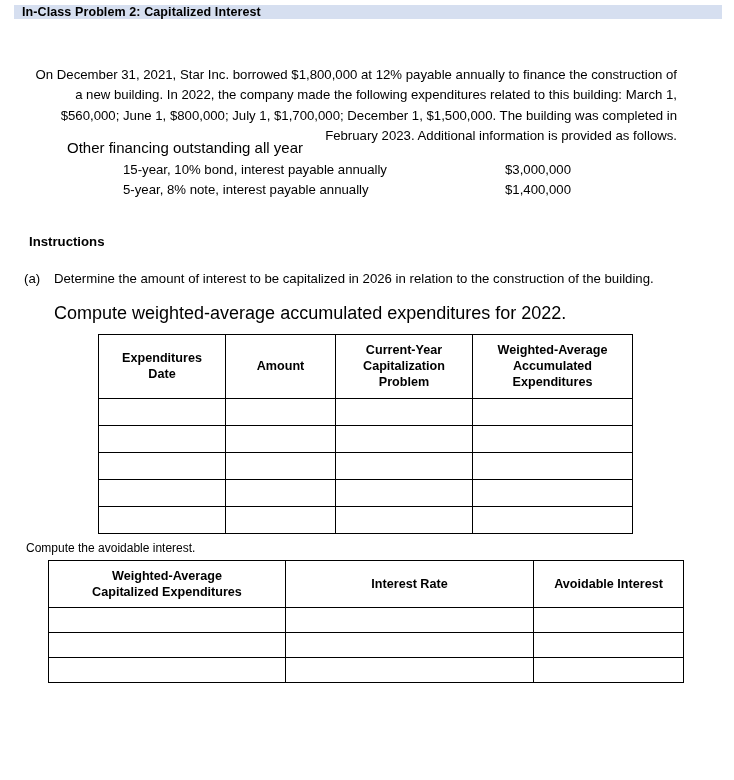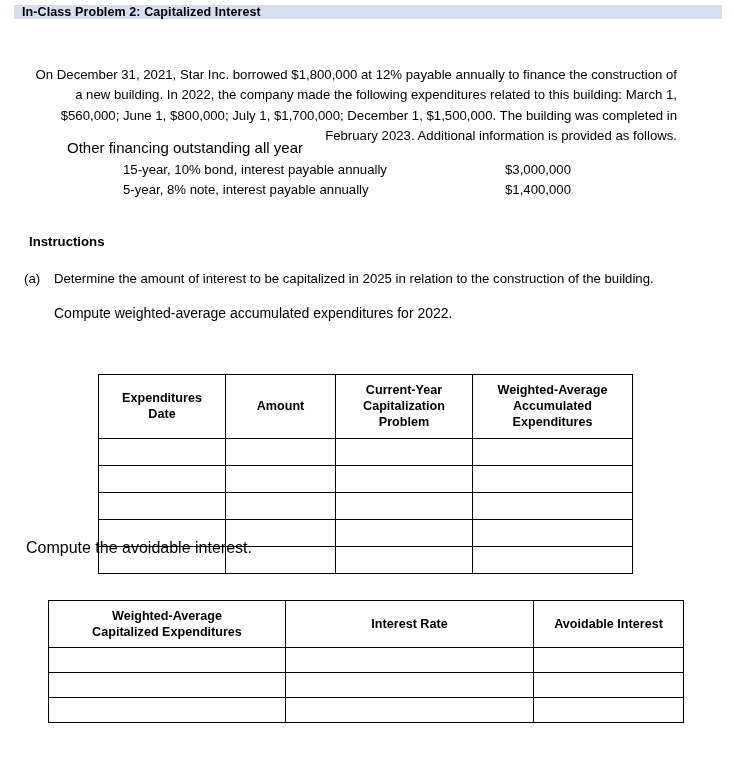--- a/index.html
+++ b/index.html
@@ -110,40 +110,39 @@
   .instr-item .marker {
     display: inline-block;
     width: 30px;
     text-indent: 0;
   }
 
   .subtask-1 {
     position: absolute;
     left: 54px;
     top: 303px;
-    font-size: 14px;
+    font-size: 18px;
     line-height: 20.3px;
     white-space: nowrap;
   }
 
   .subtask-2 {
     position: absolute;
     left: 26px;
     top: 538px;
-    font-size: 16px;
+    font-size: 12px;
     line-height: 20.3px;
     white-space: nowrap;
   }
 
   
   table.sheet {
     position: absolute;
     border-collapse: collapse;
     table-layout: fixed;
-    margin-top: 40px;
   }
   table.sheet th,
   table.sheet td {
     border: 1px solid #000000;
     padding: 0;
     vertical-align: middle;
   }
   table.sheet th {
     font-size: 12.6px;
     font-weight: bold;
@@ -199,21 +198,21 @@
     </span>
     <span class="fin-row">
       <span>5-year, 8% note, interest payable annually</span>
       <span class="fin-amount">$1,400,000</span>
     </span>
   </div>
 
   <div class="instructions-heading">Instructions</div>
 
   <p class="instr-item">
-    <span class="marker">(a)</span><span>Determine the amount of interest to be capitalized in 2025 in relation to the construction of the building.</span>
+    <span class="marker">(a)</span><span>Determine the amount of interest to be capitalized in 2026 in relation to the construction of the building.</span>
   </p>
 
   <div class="subtask-1">Compute weighted-average accumulated expenditures for 2022.</div>
 
   <table class="sheet" id="table-wae">
     <colgroup>
       <col class="c1">
         <col class="c2">
         <col class="c3">
         <col class="c4">

